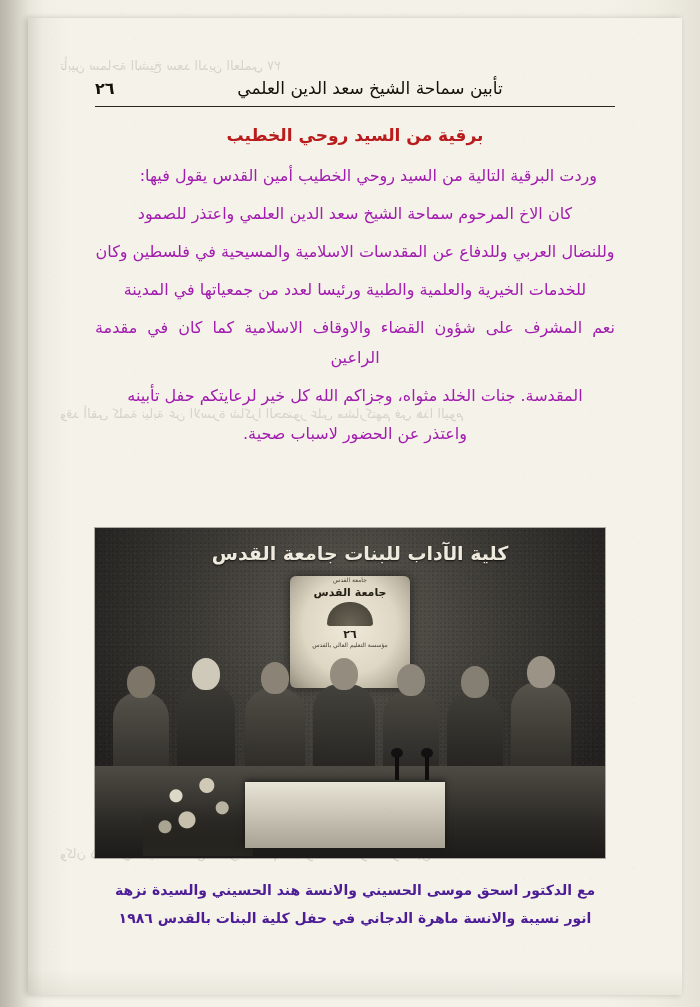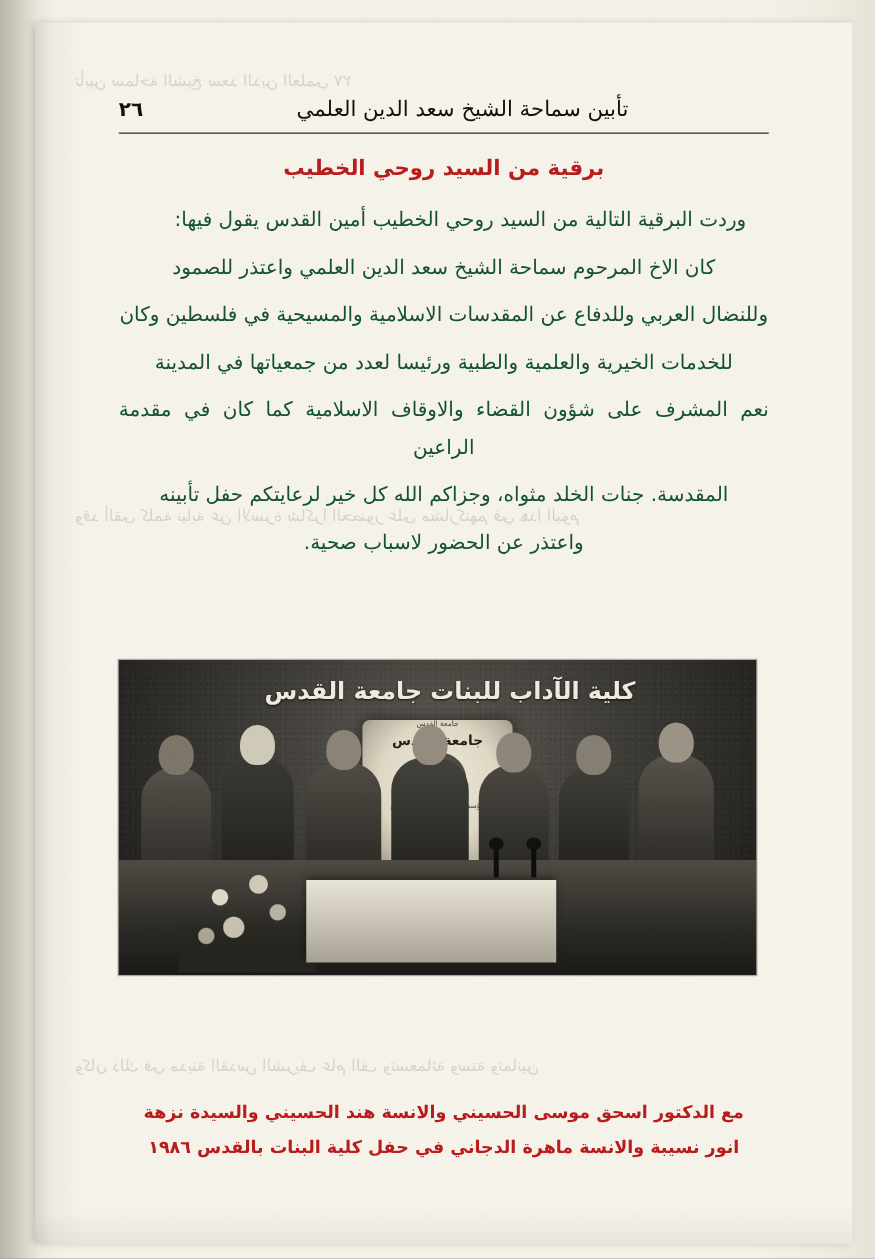--- a/index.html
+++ b/index.html
@@ -116,35 +116,35 @@
     font-weight: 700;
     margin: 6px 0 16px 0;
     color: #b91c1c;
   }
   .para {
     font-size: 16px;
     line-height: 30px;
     text-align: justify;
     text-align-last: right;
     margin: 0 0 8px 0;
-    color: #14532d;
+    color: #a21caf;
   }
   .para.indent { text-indent: 18px; }
   .para.body {
     text-align: justify;
     text-align-last: center;
   }
 
   
   .photo-wrap {
     position: absolute;
     left: 95px;
     top: 528px;
     width: 510px;
-    height: 252px;
+    height: 330px;
   }
   .photo {
     position: absolute;
     inset: 0;
     background:
       radial-gradient(ellipse at 50% 28%, #5f5c55 0%, #3b3934 45%, #232220 78%, #191817 100%);
     overflow: hidden;
     box-shadow: 0 0 0 1px rgba(0,0,0,.3);
   }
   .photo .noise {
@@ -265,21 +265,21 @@
   .caption {
     position: absolute;
     left: 95px;
     right: 85px;
     top: 876px;
     direction: rtl;
     text-align: center;
     font-size: 14px;
     font-weight: 700;
     line-height: 28px;
-    color: #b91c1c;
+    color: #4c1d95;
     letter-spacing: .2px;
   }
 </style>
 </head>
 <body>
 
 <div class="page">
   <div class="scan-bg"></div>
 
   <div class="sheet"></div>

